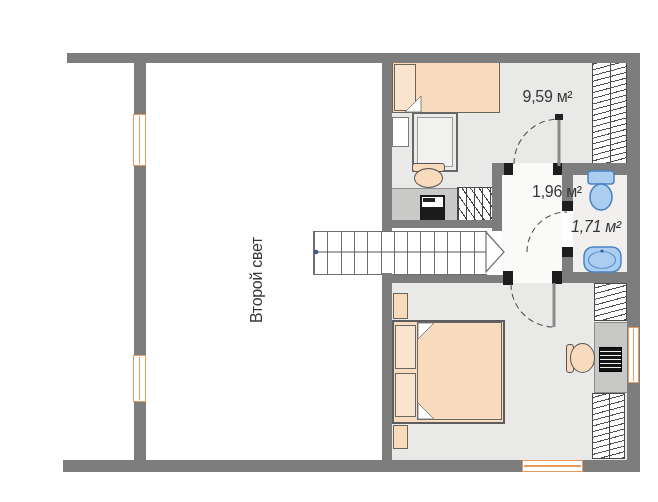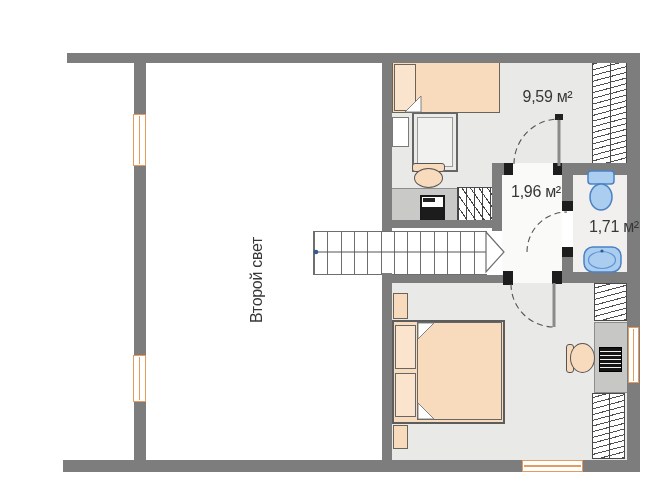--- a/index.html
+++ b/index.html
@@ -122,17 +122,17 @@
     <rect x="584" y="247" width="37" height="25" rx="9" fill="#abcdf0" stroke="#4a82c4" stroke-width="1.5"></rect>
     <ellipse cx="602" cy="260" rx="13.5" ry="8.5" fill="none" stroke="#5c93d2" stroke-width="1.2"></ellipse>
     <circle cx="602" cy="251" r="1.6" fill="#2a5a9a"></circle>
 
     <polygon points="421,96 405,112 421,112" fill="#fff" stroke="#777" stroke-width="0.9"></polygon>
     <polygon points="418,323 434,323 418,339" fill="#fff" stroke="#777" stroke-width="0.9"></polygon>
     <polygon points="418,419 434,419 418,403" fill="#fff" stroke="#777" stroke-width="0.9"></polygon>
   </svg>
 
   <div class="label" style="left:505px;top:88px;width:85px;">9,59 м²</div>
-  <div class="label" style="left:501px;top:183px;width:70px;">1,96 м²</div>
-  <div class="label" style="left:580px;top:218px;width:68px;">1,71 м²</div>
+  <div class="label" style="left:522px;top:183px;width:70px;">1,96 м²</div>
+  <div class="label" style="left:562px;top:218px;width:68px;font-style:italic;">1,71 м²</div>
   <div class="label" style="left:188px;top:270px;width:140px;height:20px;transform:rotate(-90deg);">Второй свет</div>
 
 </div>
 
 </body></html>

